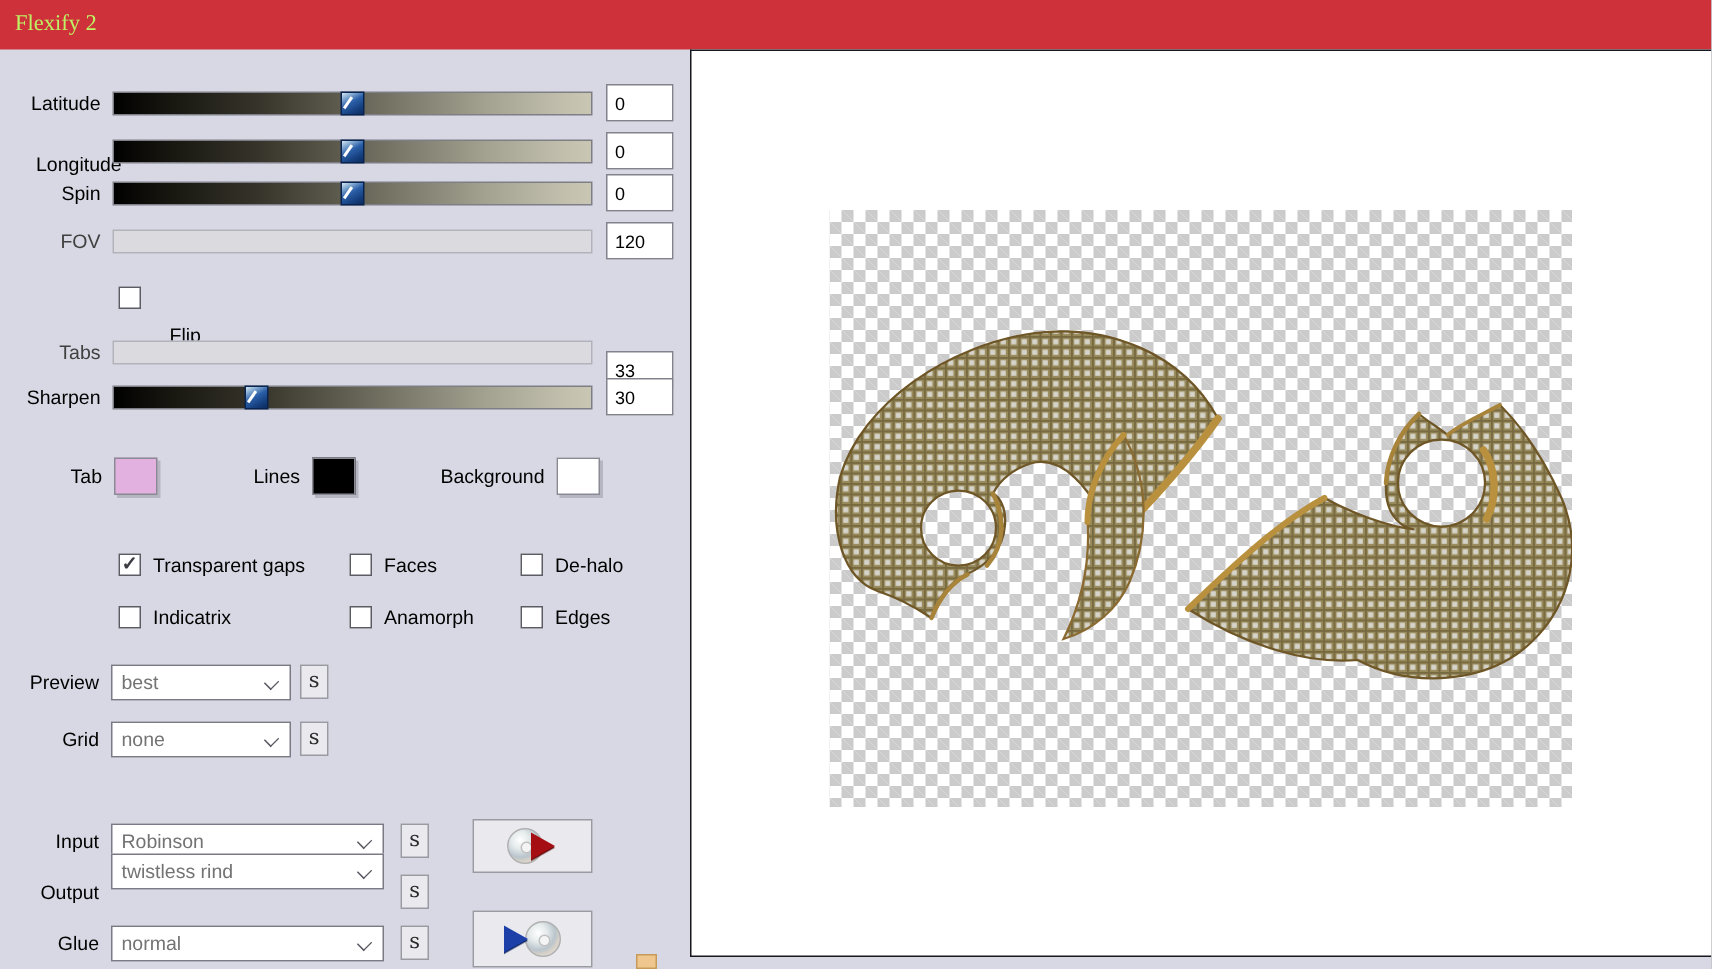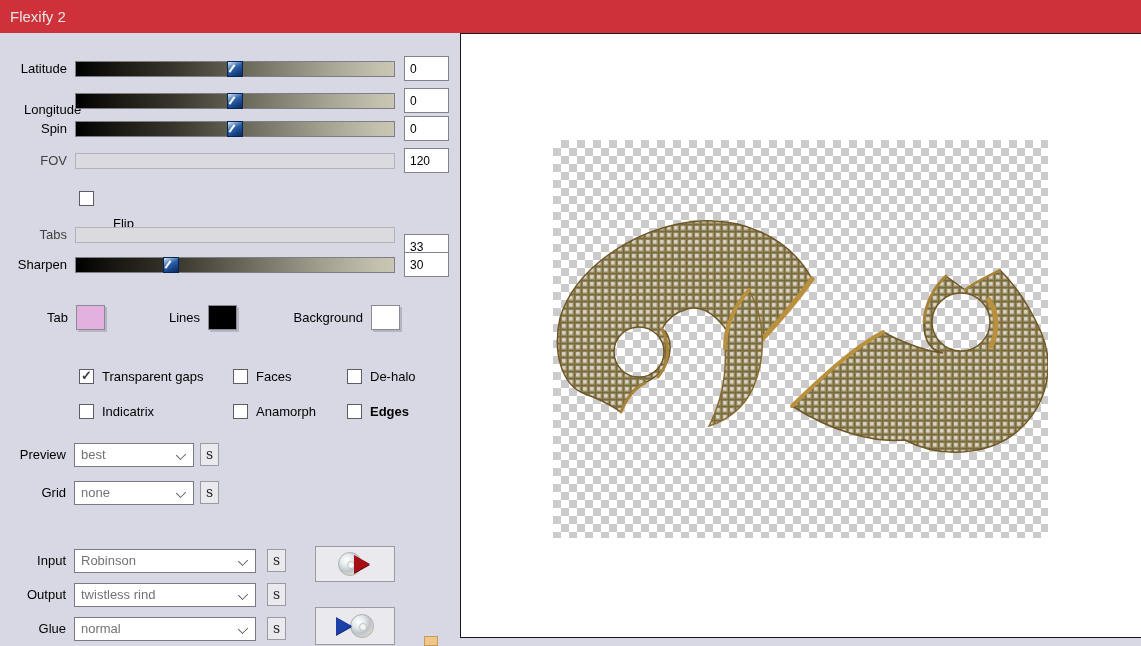--- a/index.html
+++ b/index.html
@@ -1,21 +1,21 @@
 <!DOCTYPE html>
 <html><head>
 <meta charset="utf-8">
 <style>
   * { margin:0; padding:0; box-sizing:border-box; }
   body { font-family:"Liberation Sans", sans-serif; background:#888; }
   .window { position:relative; width:1141px; height:646px; background:#d8d8e4; overflow:hidden; }
 
   
   .titlebar { position:absolute; left:0; top:0; width:1141px; height:33px; background:#ce3139; }
-  .titlebar .title { position:absolute; left:10px; top:0; line-height:33px; font-size:15px; color:#e5e5e5; }
+  .titlebar .title { position:absolute; left:10px; top:0; line-height:33px; font-size:15px; color:#bef264;font-family:Liberation Serif, serif; }
 
   
   .row-label { position:absolute; font-size:13px; color:#000; text-align:right; }
   .disabled-label { color:#404040; }
 
   .slider-track { position:absolute; height:16px; width:320px; left:75px;
     border:1px solid #7e7e86;
     background:linear-gradient(to right,#000 0%,#14130d 10%,#36342a 30%,#6f6d5e 55%,#a3a190 78%,#c3c1ae 95%,#c9c7b4 100%); }
   .slider-track.disabled { background:#dbdbdf; border-color:#b2b2bc; }
   .thumb { position:absolute; top:-1px; width:16px; height:16px;
@@ -131,21 +131,21 @@
     <div class="checkbox" style="left:233px;top:369px;"></div>
     <span class="check-label" style="left:256px;top:369px;line-height:15px;">Faces</span>
     <div class="checkbox" style="left:347px;top:369px;"></div>
     <span class="check-label" style="left:370px;top:369px;line-height:15px;">De-halo</span>
 
     <div class="checkbox" style="left:79px;top:404px;"></div>
     <span class="check-label" style="left:102px;top:404px;line-height:15px;">Indicatrix</span>
     <div class="checkbox" style="left:233px;top:404px;"></div>
     <span class="check-label" style="left:256px;top:404px;line-height:15px;">Anamorph</span>
     <div class="checkbox" style="left:347px;top:404px;"></div>
-    <span class="check-label" style="left:370px;top:404px;line-height:15px;font-weight:bold;">Edges</span>
+    <span class="check-label" style="left:370px;top:404px;line-height:15px;">Edges</span>
 
     <span class="row-label" style="left:0;top:443px;width:66px;line-height:24px;">Preview</span>
     <div class="combo" style="left:74px;top:443px;width:120px;">
       <span class="combo-value">best</span>
       <span class="chev"></span>
     </div>
     <div class="s-btn" style="left:200px;top:443px;">s</div>
 
     <span class="row-label" style="left:0;top:481px;width:66px;line-height:24px;">Grid</span>
     <div class="combo" style="left:74px;top:481px;width:120px;">
@@ -155,21 +155,21 @@
     <div class="s-btn" style="left:200px;top:481px;">s</div>
 
     <span class="row-label" style="left:0;top:549px;width:66px;line-height:24px;">Input</span>
     <div class="combo" style="left:74px;top:549px;width:182px;">
       <span class="combo-value">Robinson</span>
       <span class="chev"></span>
     </div>
     <div class="s-btn" style="left:267px;top:549px;">s</div>
 
     <span class="row-label" style="left:0;top:583px;width:66px;line-height:24px;">Output</span>
-    <div class="combo" style="left:74px;top:583px;width:182px;">
+    <div class="combo" style="left:74px;top:569px;width:182px;">
       <span class="combo-value">twistless rind</span>
       <span class="chev"></span>
     </div>
     <div class="s-btn" style="left:267px;top:583px;">s</div>
 
     <span class="row-label" style="left:0;top:617px;width:66px;line-height:24px;">Glue</span>
     <div class="combo" style="left:74px;top:617px;width:182px;">
       <span class="combo-value">normal</span>
       <span class="chev"></span>
     </div>

